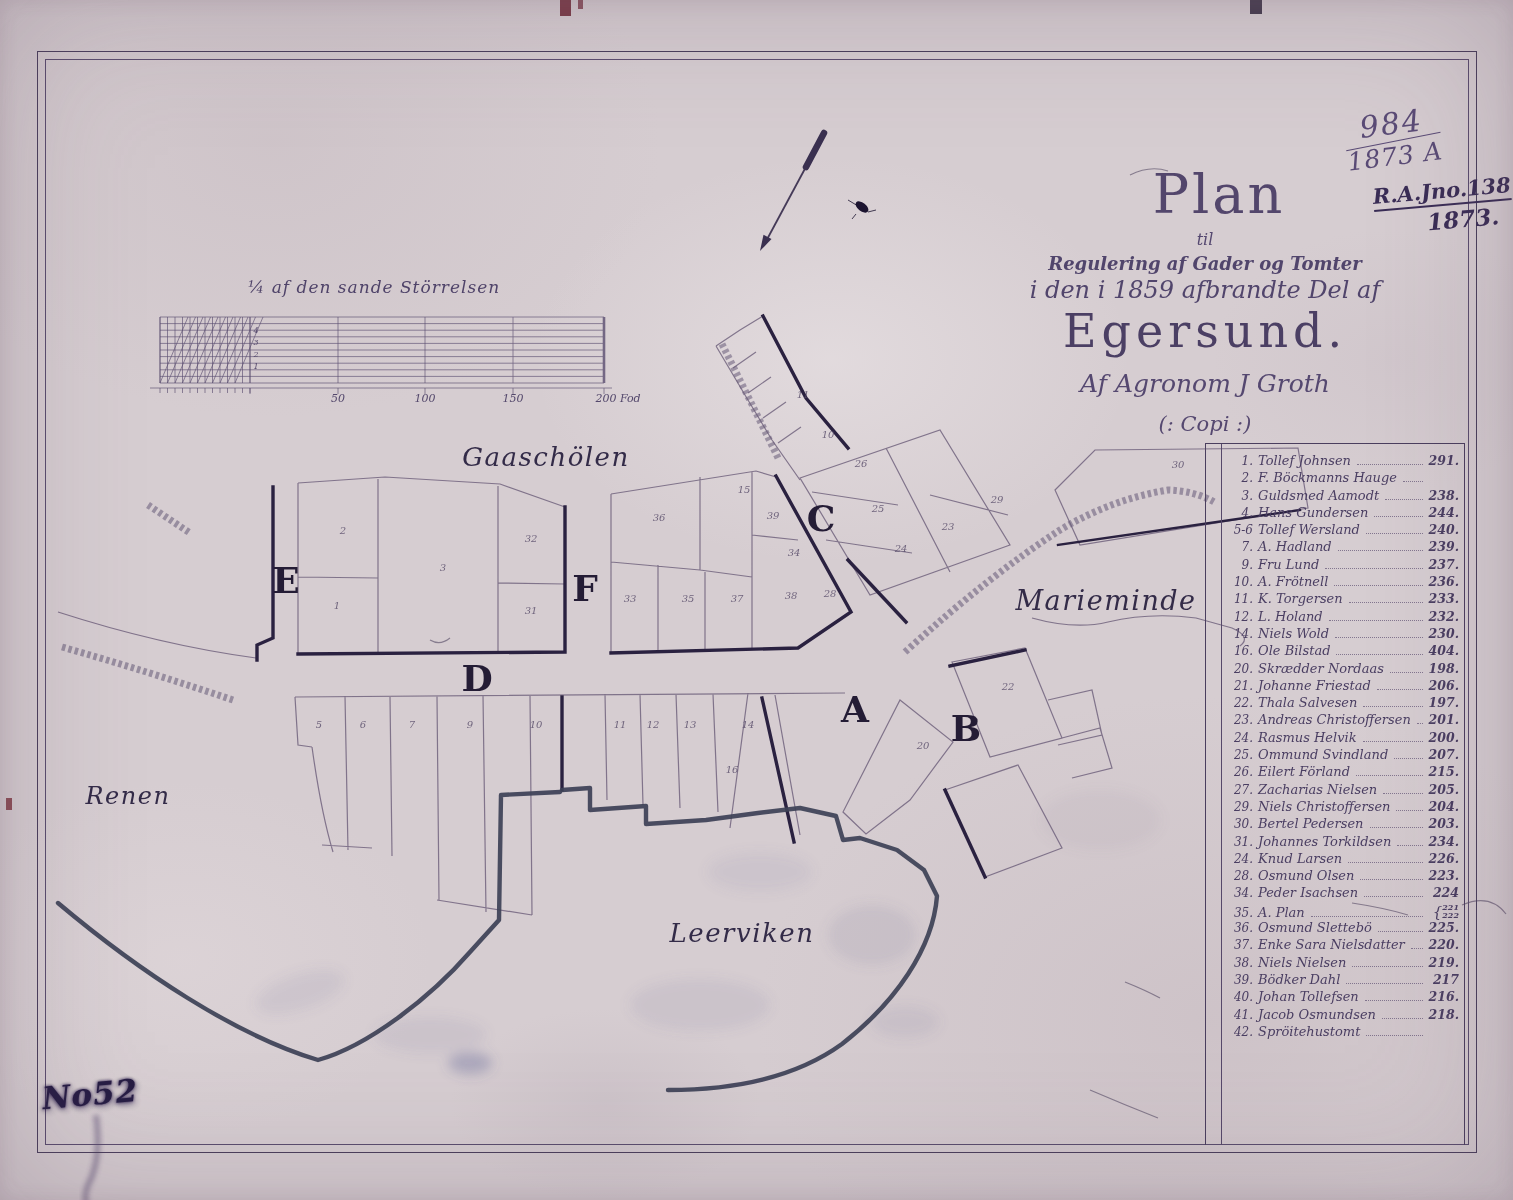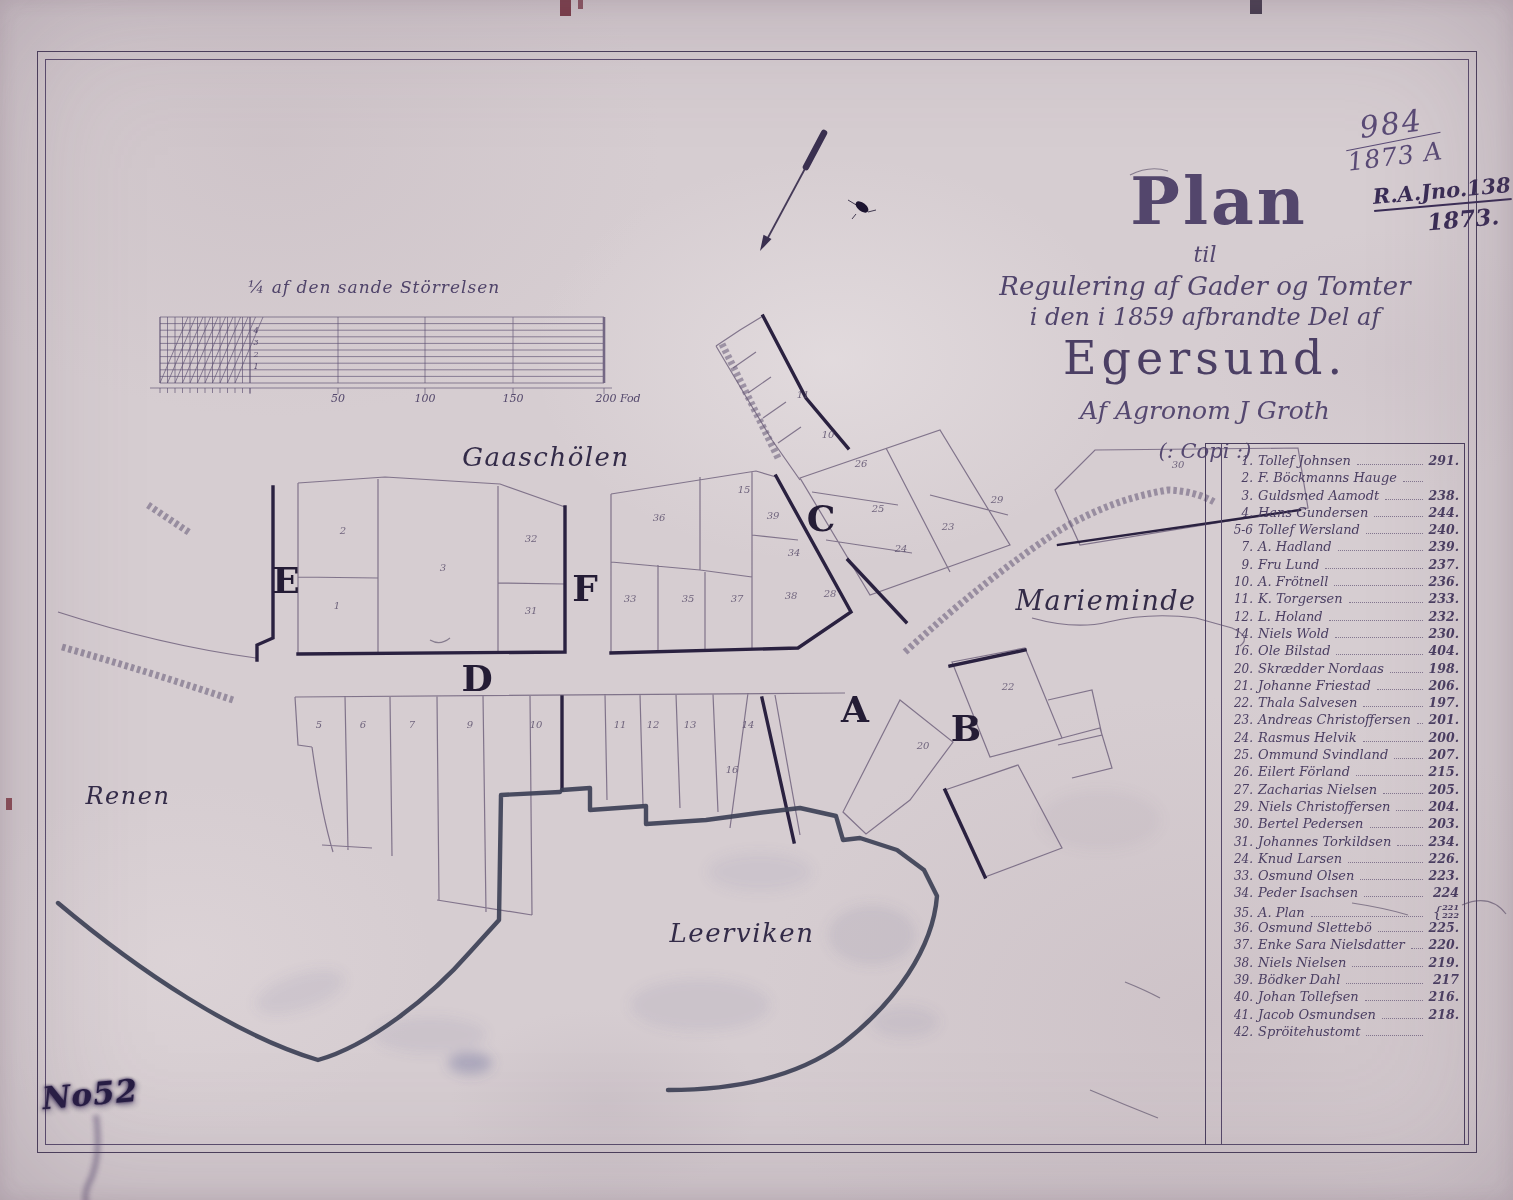--- a/index.html
+++ b/index.html
@@ -30,23 +30,23 @@
   .scratch{stroke:#463a58;stroke-width:1.2;fill:none;opacity:.55;}
   .lot-num{font:italic 10px "DejaVu Serif",serif;fill:#564a68;opacity:.8;text-anchor:middle;}
   .place{font:italic 26px "DejaVu Serif",serif;fill:#332b48;text-anchor:middle;letter-spacing:1.5px;}
   .sect{font:bold 36px "DejaVu Serif",serif;fill:#241c35;text-anchor:middle;}
   .tick-lbl{font:italic 11px "DejaVu Serif",serif;fill:#54486c;text-anchor:middle;}
   .diag-lbl{font:italic 8px "DejaVu Serif",serif;fill:#54486c;text-anchor:middle;}
   .scale-caption{font:italic 17px "DejaVu Serif",serif;fill:#4f4369;text-anchor:middle;letter-spacing:1px;}
 
   
   .title-block{position:absolute;left:988px;top:168px;width:434px;text-align:center;color:#554870;}
-  .t-plan{font-size:66px;font-weight:700;letter-spacing:3px;color:#53466c;margin-left:28px;line-height:1.0;}
-  .t-til{font-size:22px;font-style:italic;margin-top:8px;}
-  .t-script{font-size:26px;font-style:italic;margin-top:4px;white-space:nowrap;color:#51456c;}
+  .t-plan{font-size:54px;font-weight:400;letter-spacing:3px;color:#53466c;margin-left:28px;line-height:1.0;}
+  .t-til{font-size:16px;font-style:italic;margin-top:8px;}
+  .t-script{font-size:18px;font-style:italic;margin-top:4px;white-space:nowrap;color:#51456c;font-weight:bold;}
   .t-script2{font-size:24px;font-style:italic;margin-top:2px;white-space:nowrap;color:#51456c;}
   .t-egersund{font-size:46px;font-weight:400;letter-spacing:5px;color:#4b3f64;margin-top:3px;line-height:1.05;}
   .t-author{font-size:25px;font-style:italic;margin-top:14px;}
   .t-copi{font-size:21px;font-style:italic;margin-top:14px;}
 
   
   .arch-top{position:absolute;left:1318px;top:106px;width:150px;text-align:center;
     transform:rotate(-7deg);color:#5a4b76;font-style:italic;}
   .arch-top .num{font-size:30px;letter-spacing:2px;}
   .arch-top .bar{display:block;border-top:1.6px solid #5a4b76;width:96px;margin:0 auto;transform:rotate(-4deg);}
@@ -400,21 +400,21 @@
           <span class="dots"></span>
           <span class="val">234.</span>
         </div>
         <div class="lrow">
           <span class="no">24.</span>
           <span class="nm">Knud Larsen</span>
           <span class="dots"></span>
           <span class="val">226.</span>
         </div>
         <div class="lrow">
-          <span class="no">33.</span>
+          <span class="no">28.</span>
           <span class="nm">Osmund Olsen</span>
           <span class="dots"></span>
           <span class="val">223.</span>
         </div>
         <div class="lrow">
           <span class="no">34.</span>
           <span class="nm">Peder Isachsen</span>
           <span class="dots"></span>
           <span class="val">224</span>
         </div>

